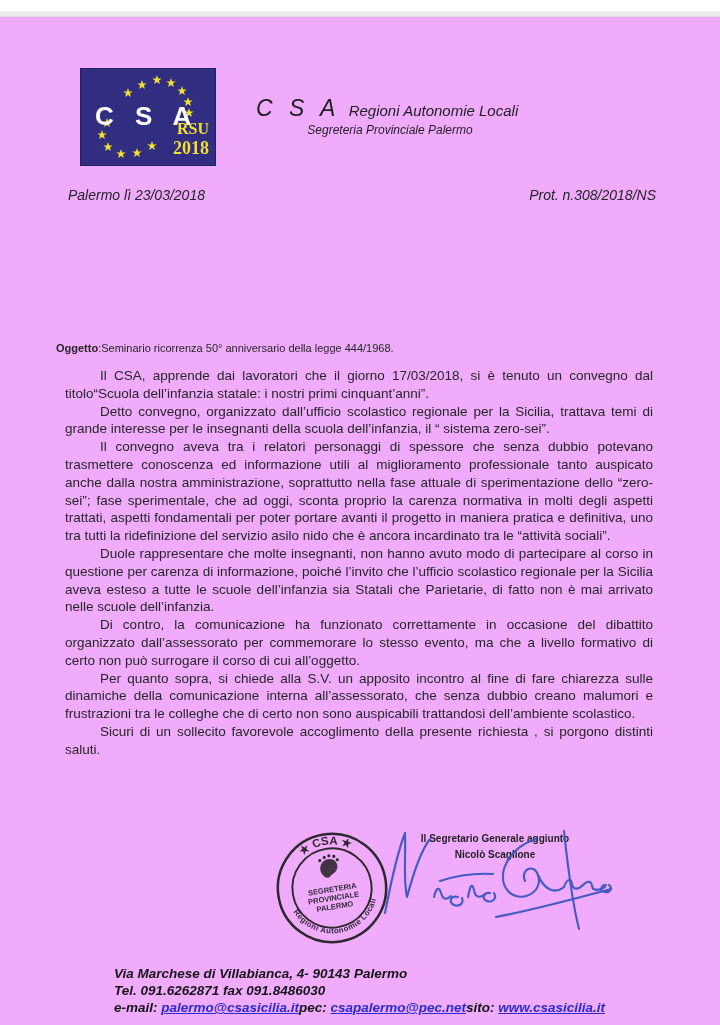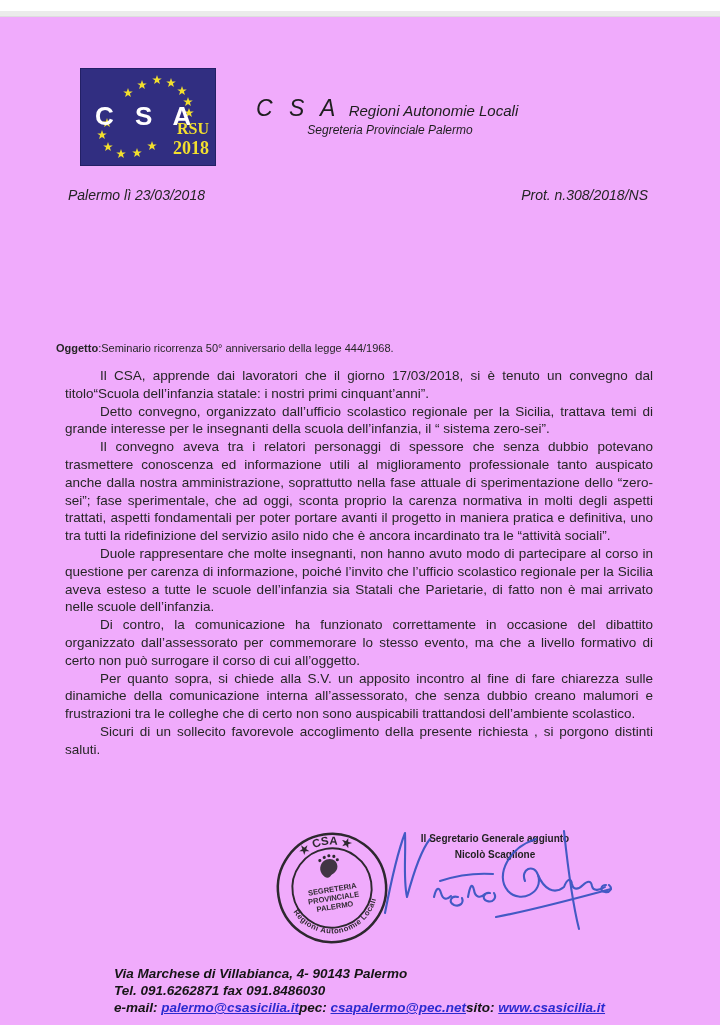--- a/index.html
+++ b/index.html
@@ -11,21 +11,21 @@
 
   
   .logo{position:absolute;left:80px;top:57px;width:136px;height:98px;}
   .org-header{position:absolute;left:256px;top:84px;width:268px;text-align:center;}
   .org-line1{white-space:nowrap;text-align:left;font-style:italic;}
   .org-acronym{font-size:23px;letter-spacing:5px;color:#1e1e1e;}
   .org-name{font-size:15px;margin-left:4px;color:#1e1e1e;}
   .org-line2{font-style:italic;font-size:12px;margin-top:1px;color:#1e1e1e;}
 
   
-  .meta{position:absolute;left:68px;right:72px;top:176px;display:flex;
+  .meta{position:absolute;left:68px;right:64px;top:176px;display:flex;
         justify-content:space-between;font-style:italic;font-size:14px;color:#242424;}
 
   
   .recipients{position:absolute;right:72px;top:215px;text-align:right;
               font-weight:bold;font-style:italic;font-size:14px;line-height:15.8px;color:#1f1f1f;}
 
   
   .subject{position:absolute;left:56px;top:331px;font-size:11px;color:#262626;}
   .subject .lbl{font-weight:bold;}
 

